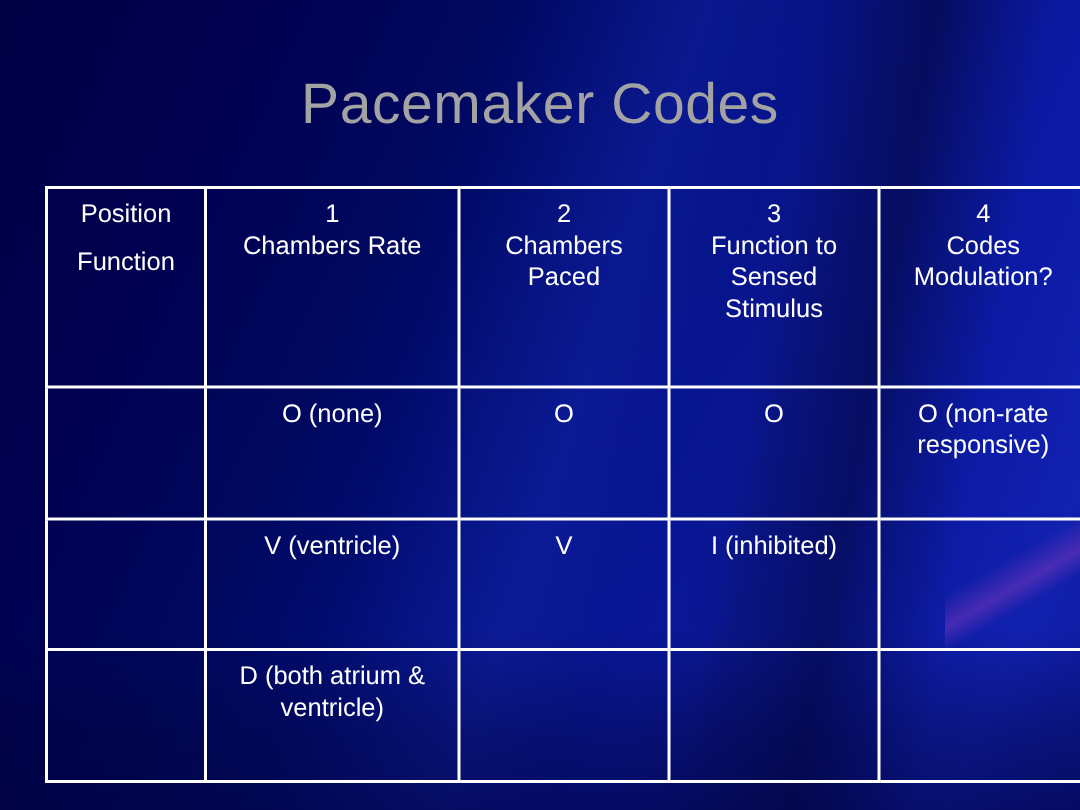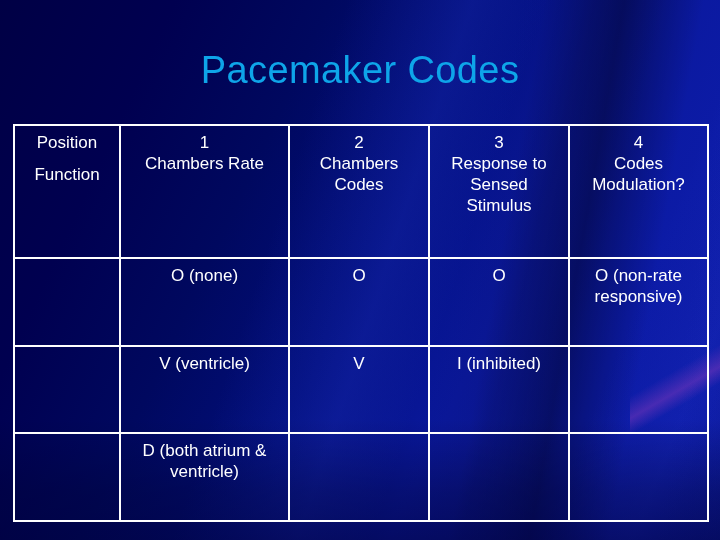--- a/index.html
+++ b/index.html
@@ -91,32 +91,32 @@
       rgba(0,0,55,0.55) 100%);
   }
 
   
   .title {
     position: absolute;
     left: 0;
     top: 48px;
     width: 720px;
     text-align: center;
-    color: #0ea5e9;
+    color: #a3a3a3;
     font-size: 38px;
     line-height: 44px;
     font-weight: normal;
     letter-spacing: 0.4px;
     white-space: nowrap;
   }
 
   
   .tbl-wrap {
     position: absolute;
-    left: 13px;
+    left: 30px;
     top: 124px;
     width: 552px;
     height: 398px;
   }
   table.codes {
     width: 694px;
     height: 398px;
     border-collapse: collapse;
     table-layout: fixed;
   }
@@ -182,25 +182,25 @@
           <td class="corner">
             <span class="line l1">Position</span>
             <span class="line l2">Function</span>
           </td>
           <td class="hd">
             <span class="num">1</span>
             <span class="lbl">Chambers Rate</span>
           </td>
           <td class="hd">
             <span class="num">2</span>
-            <span class="lbl">Chambers Codes</span>
+            <span class="lbl">Chambers Paced</span>
           </td>
           <td class="hd">
             <span class="num">3</span>
-            <span class="lbl">Response to Sensed Stimulus</span>
+            <span class="lbl">Function to Sensed Stimulus</span>
           </td>
           <td class="hd">
             <span class="num">4</span>
             <span class="lbl">Codes Modulation?</span>
           </td>
         </tr>
 
         <tr class="r-body">
           <td class="empty"></td>
           <td>O (none)</td>

